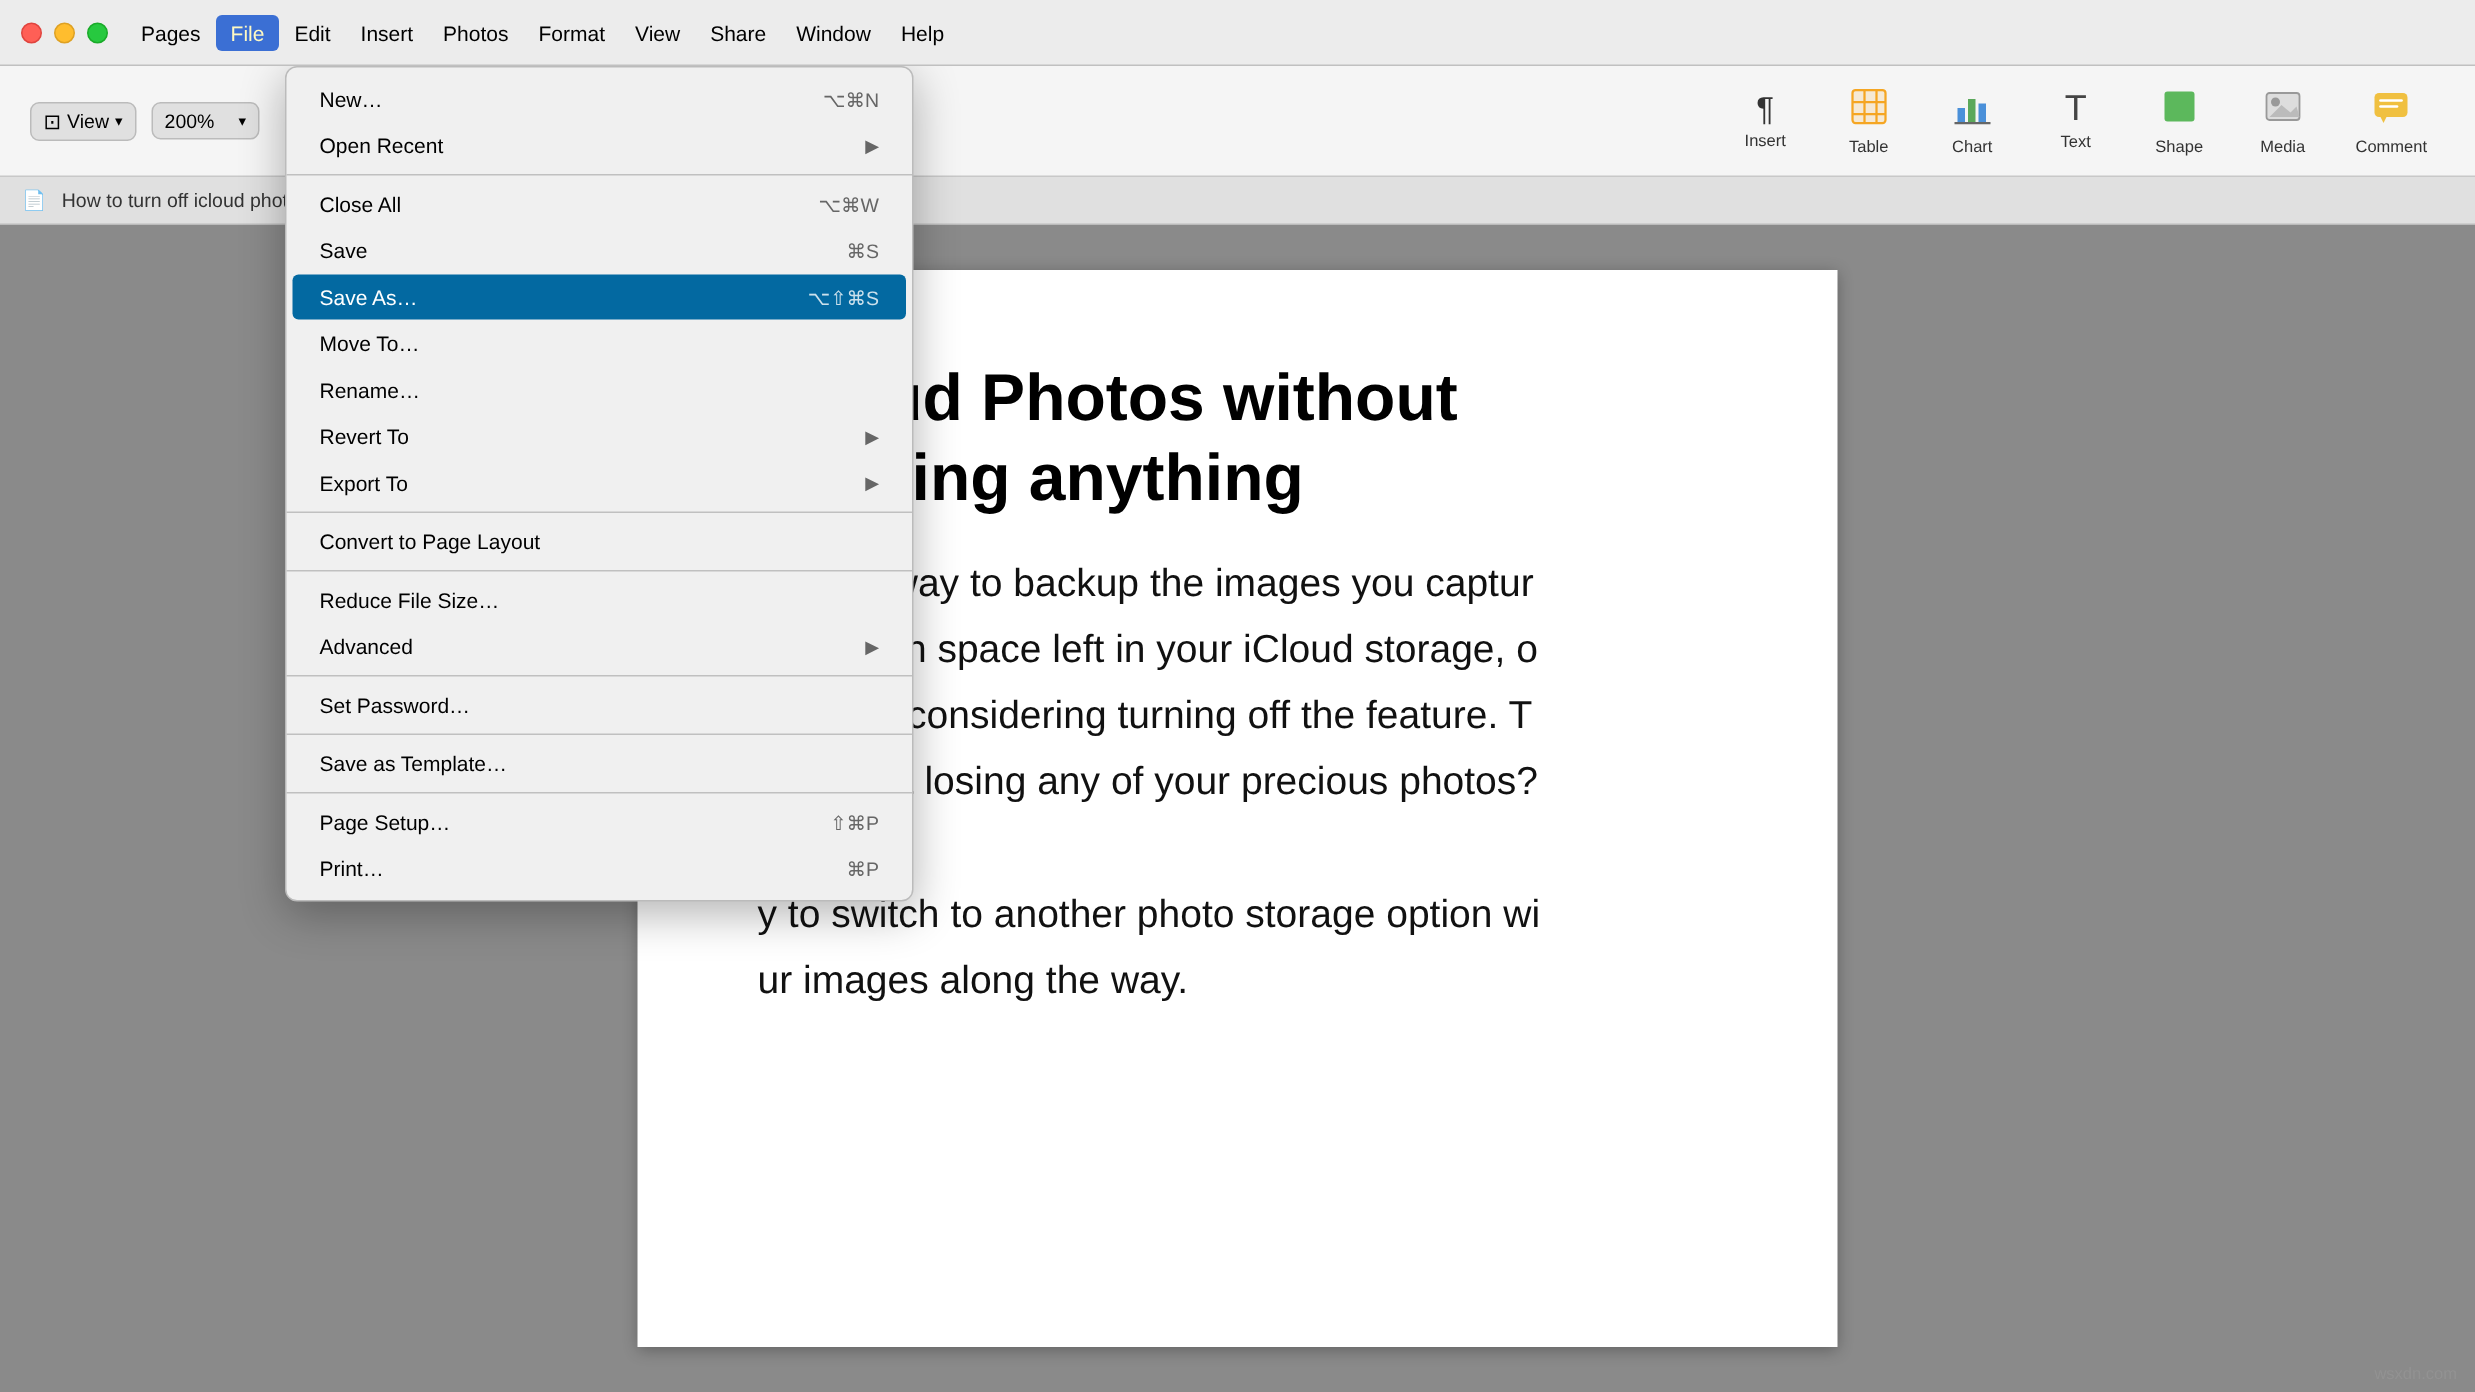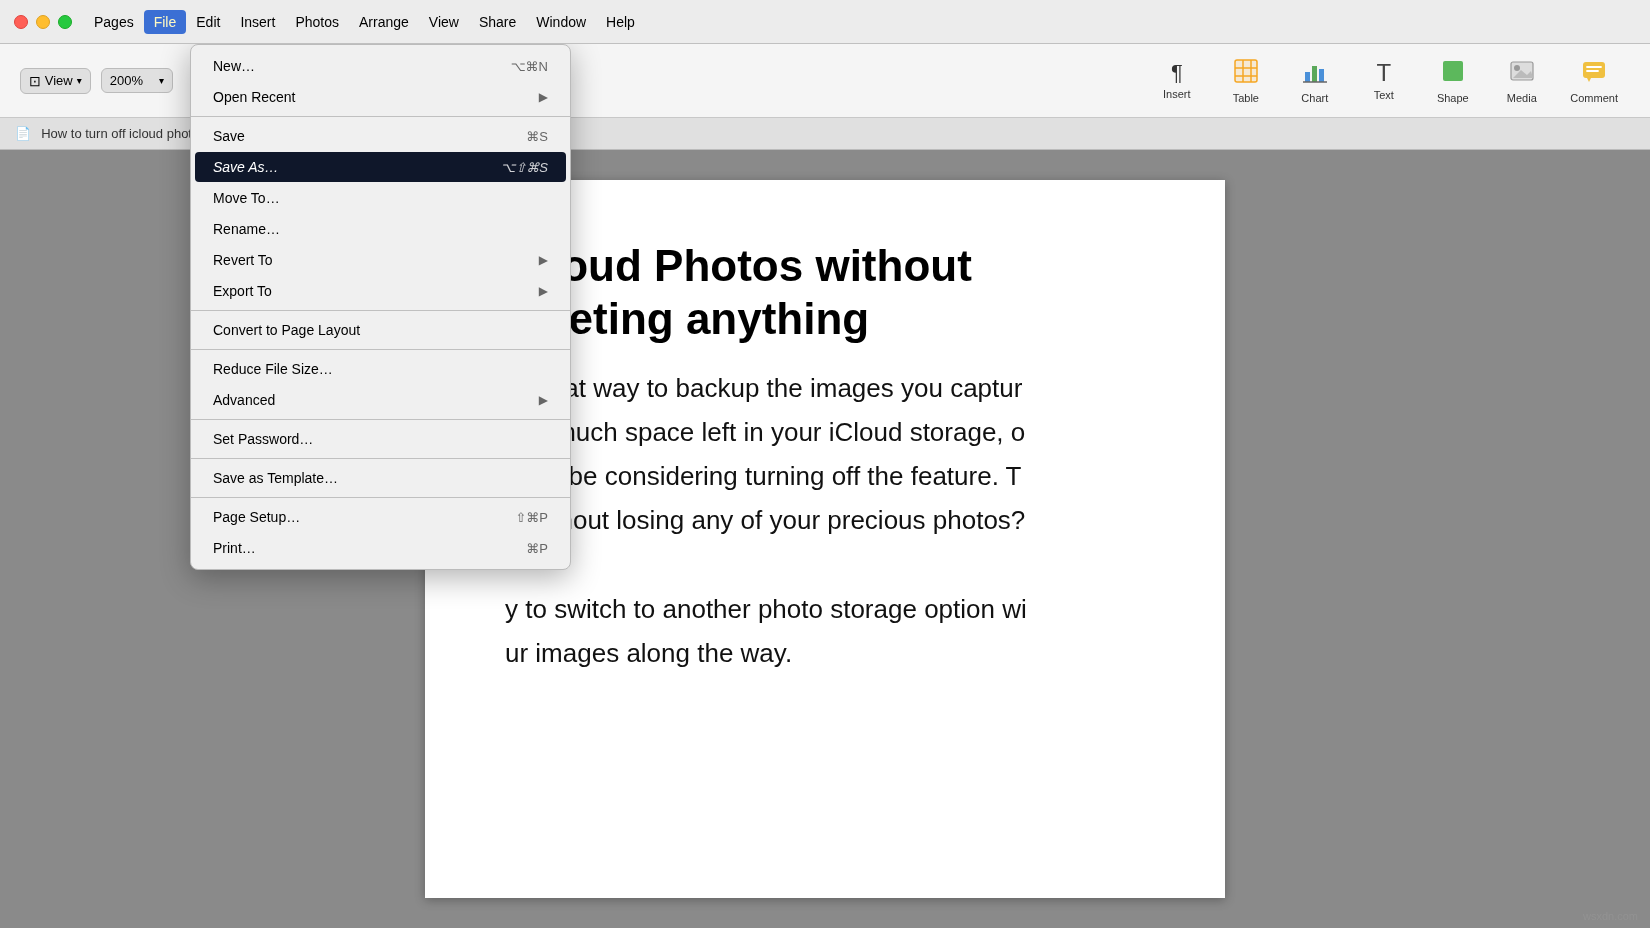--- a/index.html
+++ b/index.html
@@ -139,21 +139,21 @@
       bottom: 0;
       z-index: 50;
       pointer-events: none;
     }
 
     
     .file-dropdown {
       position: absolute;
       top: 44px;
       left: 190px;
-      width: 381px;
+      width: 419px;
       background: #f0f0f0;
       border: 1px solid #bbb;
       border-radius: 8px;
       box-shadow: 0 8px 30px rgba(0,0,0,0.3);
       padding: 5px 0;
       pointer-events: all;
       z-index: 200;
     }
     .dropdown-item {
       display: flex;
@@ -161,23 +161,22 @@
       justify-content: space-between;
       padding: 7px 18px;
       font-size: 14px;
       cursor: pointer;
       color: #000;
       white-space: nowrap;
       border-radius: 4px;
       margin: 1px 4px;
     }
     .dropdown-item.highlighted {
-      background: #0f172a;
+      background: #0369a1;
       color: white;
-      font-style: italic;
     }
     .dropdown-separator {
       height: 1px;
       background: #c0c0c0;
       margin: 4px 0;
     }
     .shortcut {
       color: #666;
       font-size: 13px;
       margin-left: 40px;
@@ -269,21 +268,21 @@
     <div class="traffic-light tl-yellow"></div>
     <div class="traffic-light tl-green"></div>
   </div>
   <div class="menu-items">
     <span style="font-size:18px; margin-right:6px; color:#333;"></span>
     <div class="menu-item">Pages</div>
     <div class="menu-item active">File</div>
     <div class="menu-item">Edit</div>
     <div class="menu-item">Insert</div>
     <div class="menu-item">Photos</div>
-    <div class="menu-item">Arrange</div>
+    <div class="menu-item">Format</div>
     <div class="menu-item">View</div>
     <div class="menu-item">Share</div>
     <div class="menu-item">Window</div>
     <div class="menu-item">Help</div>
   </div>
 </div>
 
 <div class="main-layout">
 
   <div class="toolbar">
@@ -403,20 +402,24 @@
     </div>
 
 
     <div class="dropdown-item">
       <span>Open Recent</span>
       <span class="arrow-right">▶</span>
     </div>
 
     <div class="dropdown-separator"></div>
 
+    <div class="dropdown-item">
+      <span>Close All</span>
+      <span class="shortcut">⌥⌘W</span>
+    </div>
 
     <div class="dropdown-item">
       <span>Save</span>
       <span class="shortcut">⌘S</span>
     </div>
 
     <div class="dropdown-item highlighted">
       <span>Save As…</span>
       <span class="shortcut">⌥⇧⌘S</span>
     </div>

